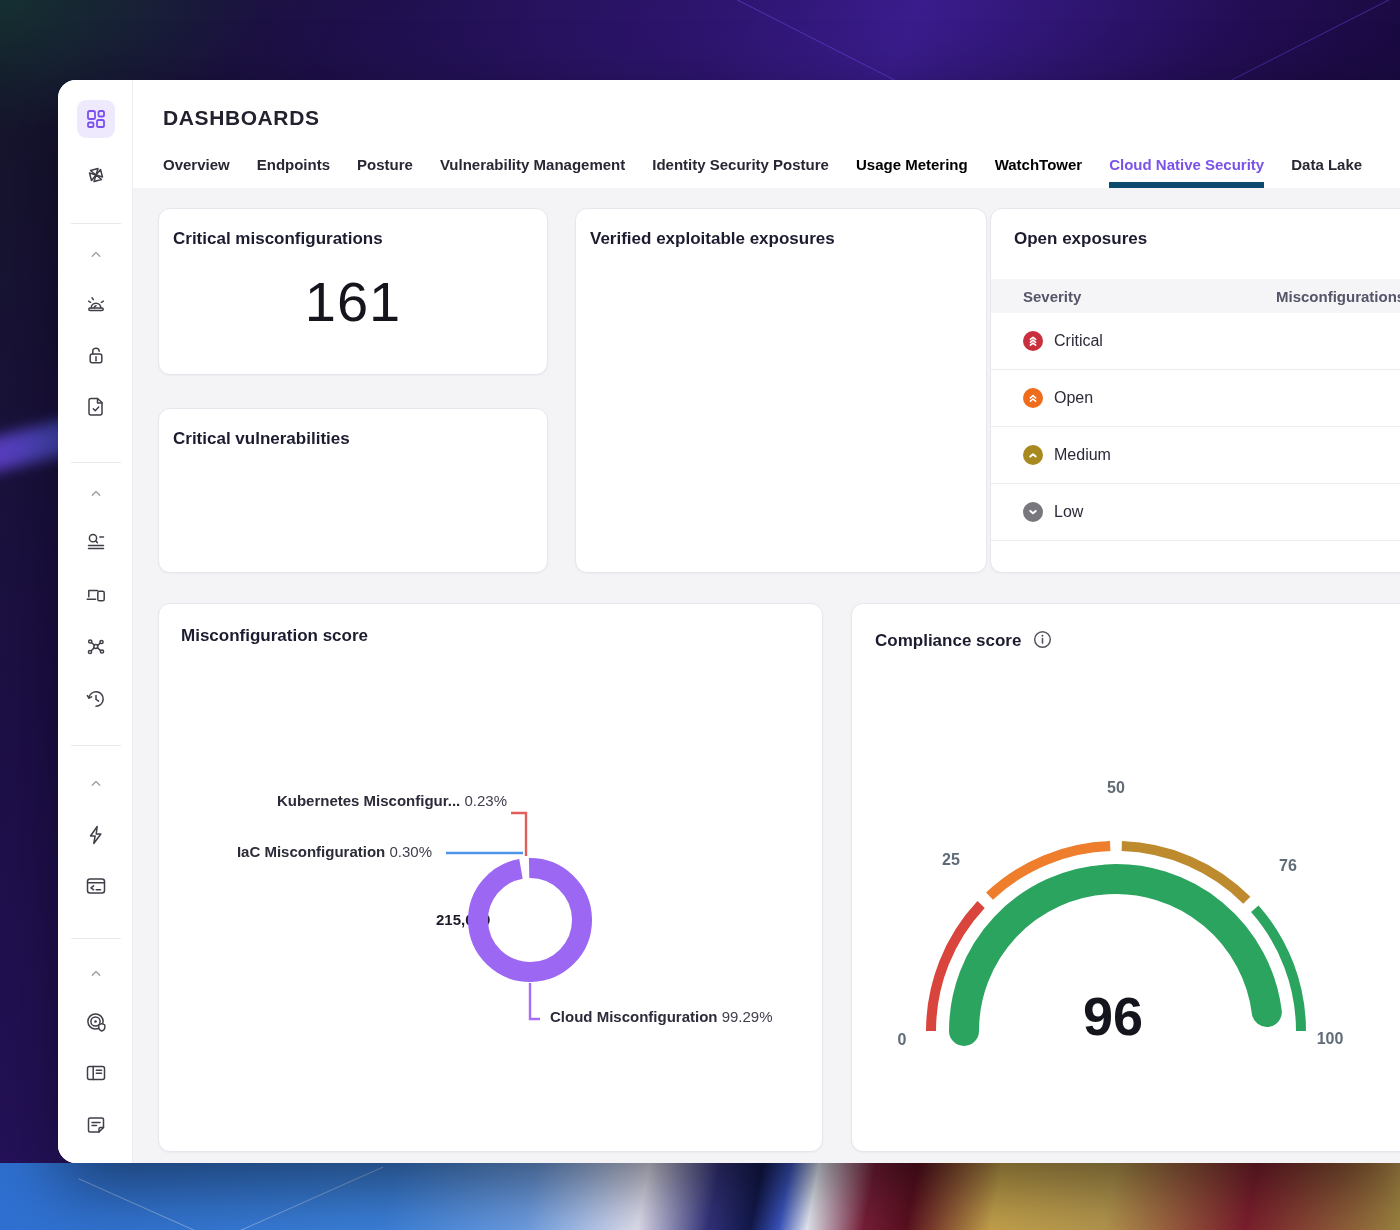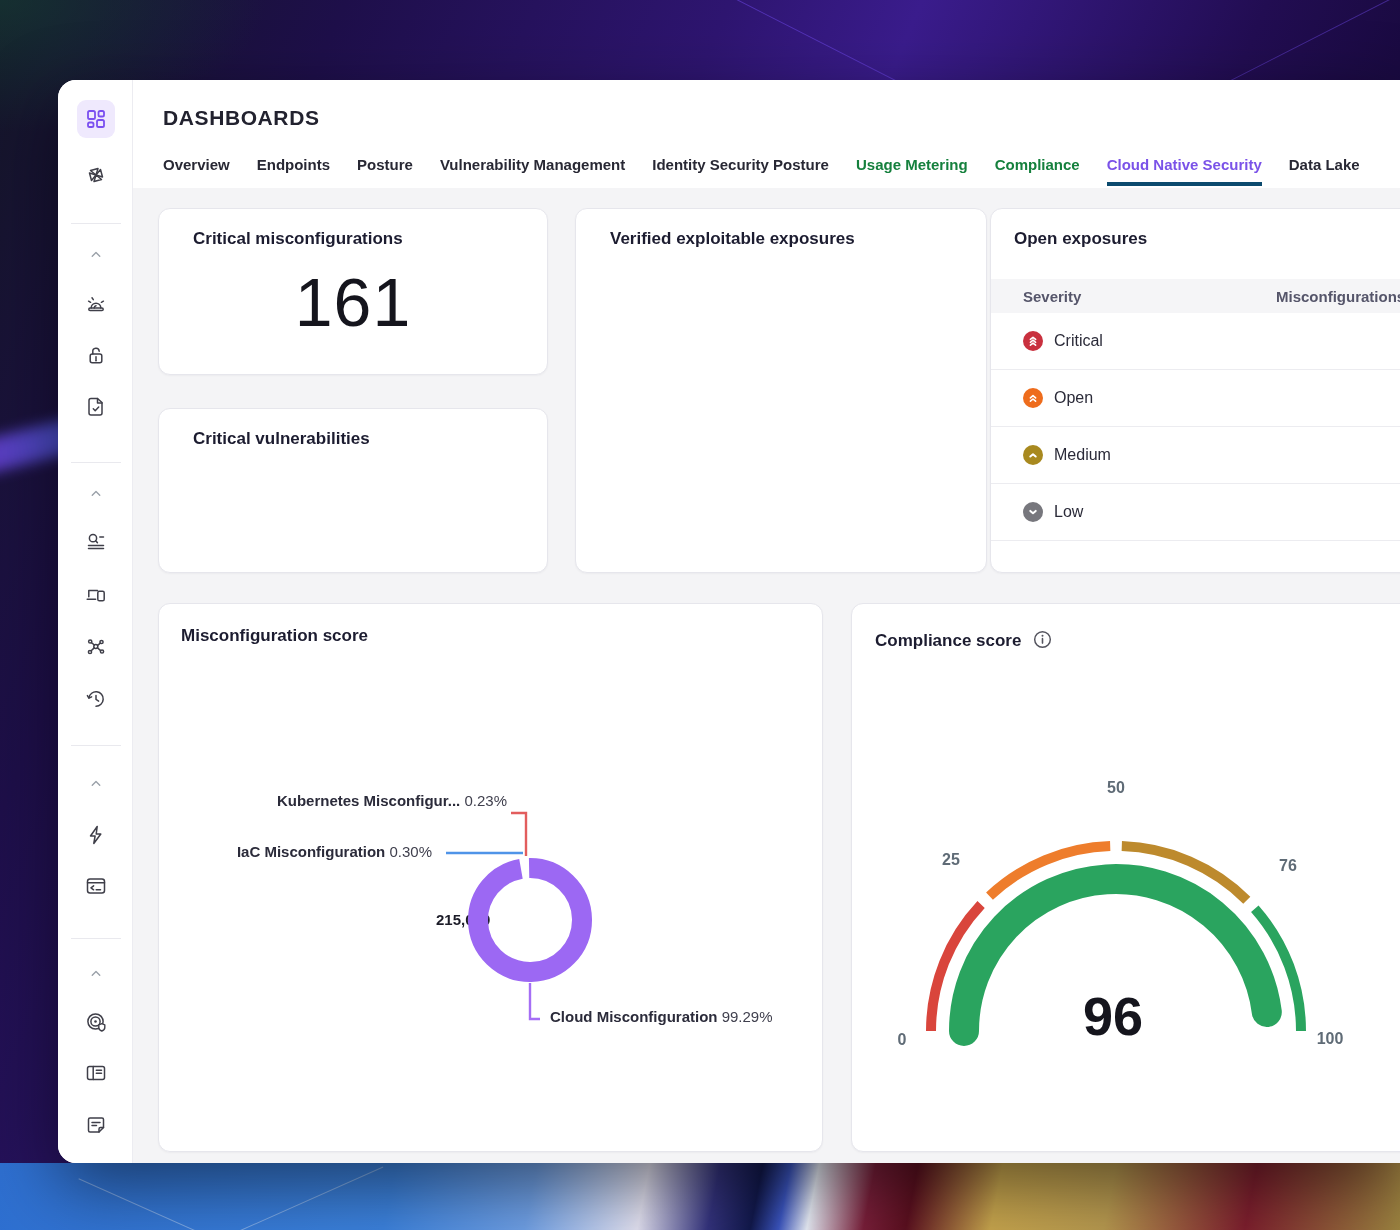--- a/index.html
+++ b/index.html
@@ -31,30 +31,30 @@
   .si.small{left:29px;width:18px;height:18px;}
   .si.small svg{width:18px;height:18px;}
   .active-tile{position:absolute;left:19px;top:20px;width:38px;height:38px;background:#efe9fd;border-radius:9px;
     display:flex;align-items:center;justify-content:center;cursor:pointer;}
   .sdiv{position:absolute;left:13px;width:50px;height:1px;background:#e9e9ee;}
 
   
   .page-title{position:absolute;left:105px;top:26px;font-size:21px;font-weight:700;letter-spacing:.6px;color:#22222f;}
   .tabs{position:absolute;left:105px;top:76px;display:flex;gap:27px;}
   .tab{font-size:15px;font-weight:700;color:#282834;padding-bottom:9px;cursor:pointer;white-space:nowrap;}
-  .tab.muted{color:#15803d;}
-  .tab.active{color:#7a52e8;border-bottom:4px solid #0c4a6e;}
+  .tab.muted{color:#000000;}
+  .tab.active{color:#7a52e8;border-bottom:7px solid #0c4a6e;}
 
   
   .content-bg{position:absolute;left:75px;top:108px;right:0;bottom:0;background:#f4f4f6;}
   .card{position:absolute;background:#fff;border:1px solid #e6e6ec;border-radius:12px;
     box-shadow:0 1px 2px rgba(20,20,50,.04);}
   .card-title{font-size:17px;font-weight:700;color:#1c1c30;}
-  .stat-card{display:flex;flex-direction:column;padding:20px 34px;}
-  .stat-value{flex:1;display:flex;align-items:center;justify-content:center;font-size:68px;color:#15151d;letter-spacing:1px;}
+  .stat-card{display:flex;flex-direction:column;padding:20px 14px;}
+  .stat-value{flex:1;display:flex;align-items:center;justify-content:center;font-size:56px;color:#15151d;letter-spacing:1px;}
 
   
   .t-head{position:absolute;left:0;right:0;top:70px;height:34px;background:#f5f5f7;display:flex;align-items:center;
     font-size:15px;font-weight:600;color:#55556a;}
   .t-head .c1{padding-left:32px;}
   .t-head .c2{position:absolute;left:285px;}
   .trow{position:absolute;left:0;right:0;height:57px;display:flex;align-items:center;padding-left:32px;
     border-bottom:1px solid #ececf0;font-size:16px;color:#2a2a38;cursor:pointer;}
   .badge{width:20px;height:20px;border-radius:50%;margin-right:11px;display:flex;align-items:center;justify-content:center;}
   .badge svg{width:12px;height:12px;}
@@ -276,21 +276,21 @@
     </div>
 
     <div class="page-title">DASHBOARDS</div>
     <div class="tabs">
       <div class="tab">Overview</div>
       <div class="tab">Endpoints</div>
       <div class="tab">Posture</div>
       <div class="tab">Vulnerability Management</div>
       <div class="tab">Identity Security Posture</div>
       <div class="tab muted">Usage Metering</div>
-      <div class="tab muted">Compliance</div>
+      <div class="tab muted">WatchTower</div>
       <div class="tab active">Cloud Native Security</div>
       <div class="tab">Data Lake</div>
     </div>
 
     <div class="content-bg"></div>
 
     <div class="card stat-card" style="left:100px;top:128px;width:390px;height:167px;">
       <div class="card-title">Critical misconfigurations</div>
       <div class="stat-value">161</div>
     </div>

